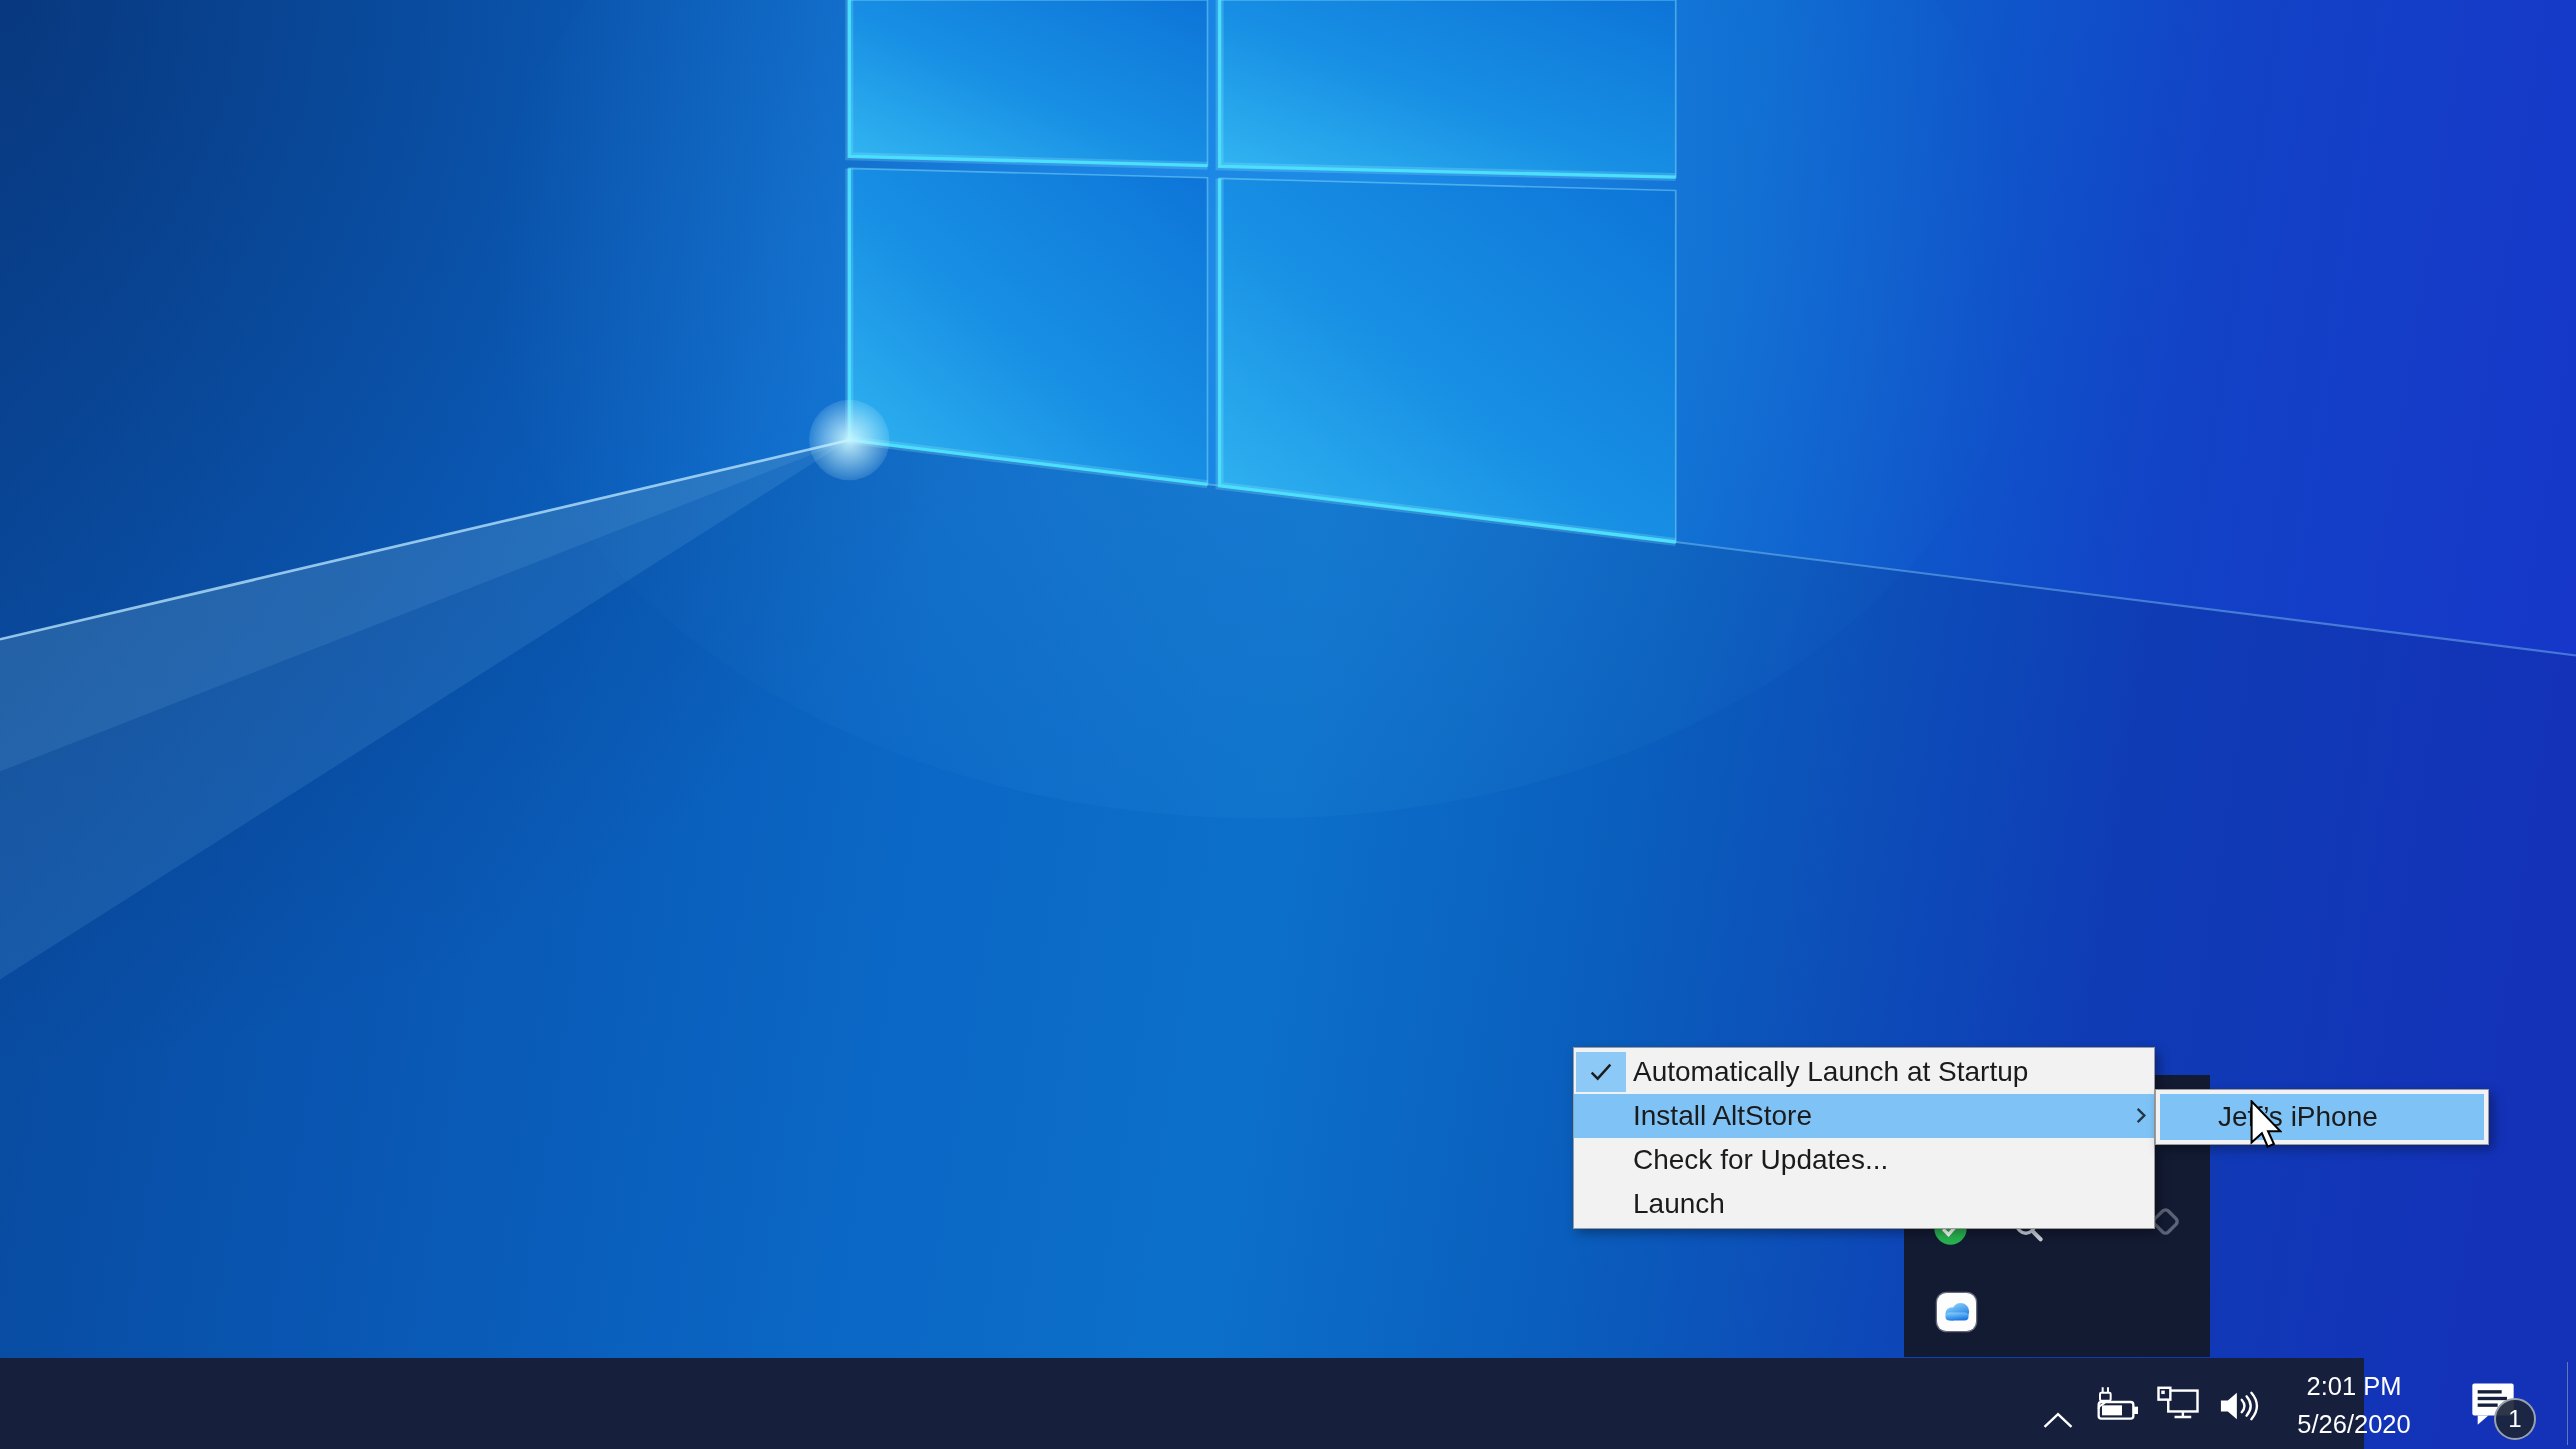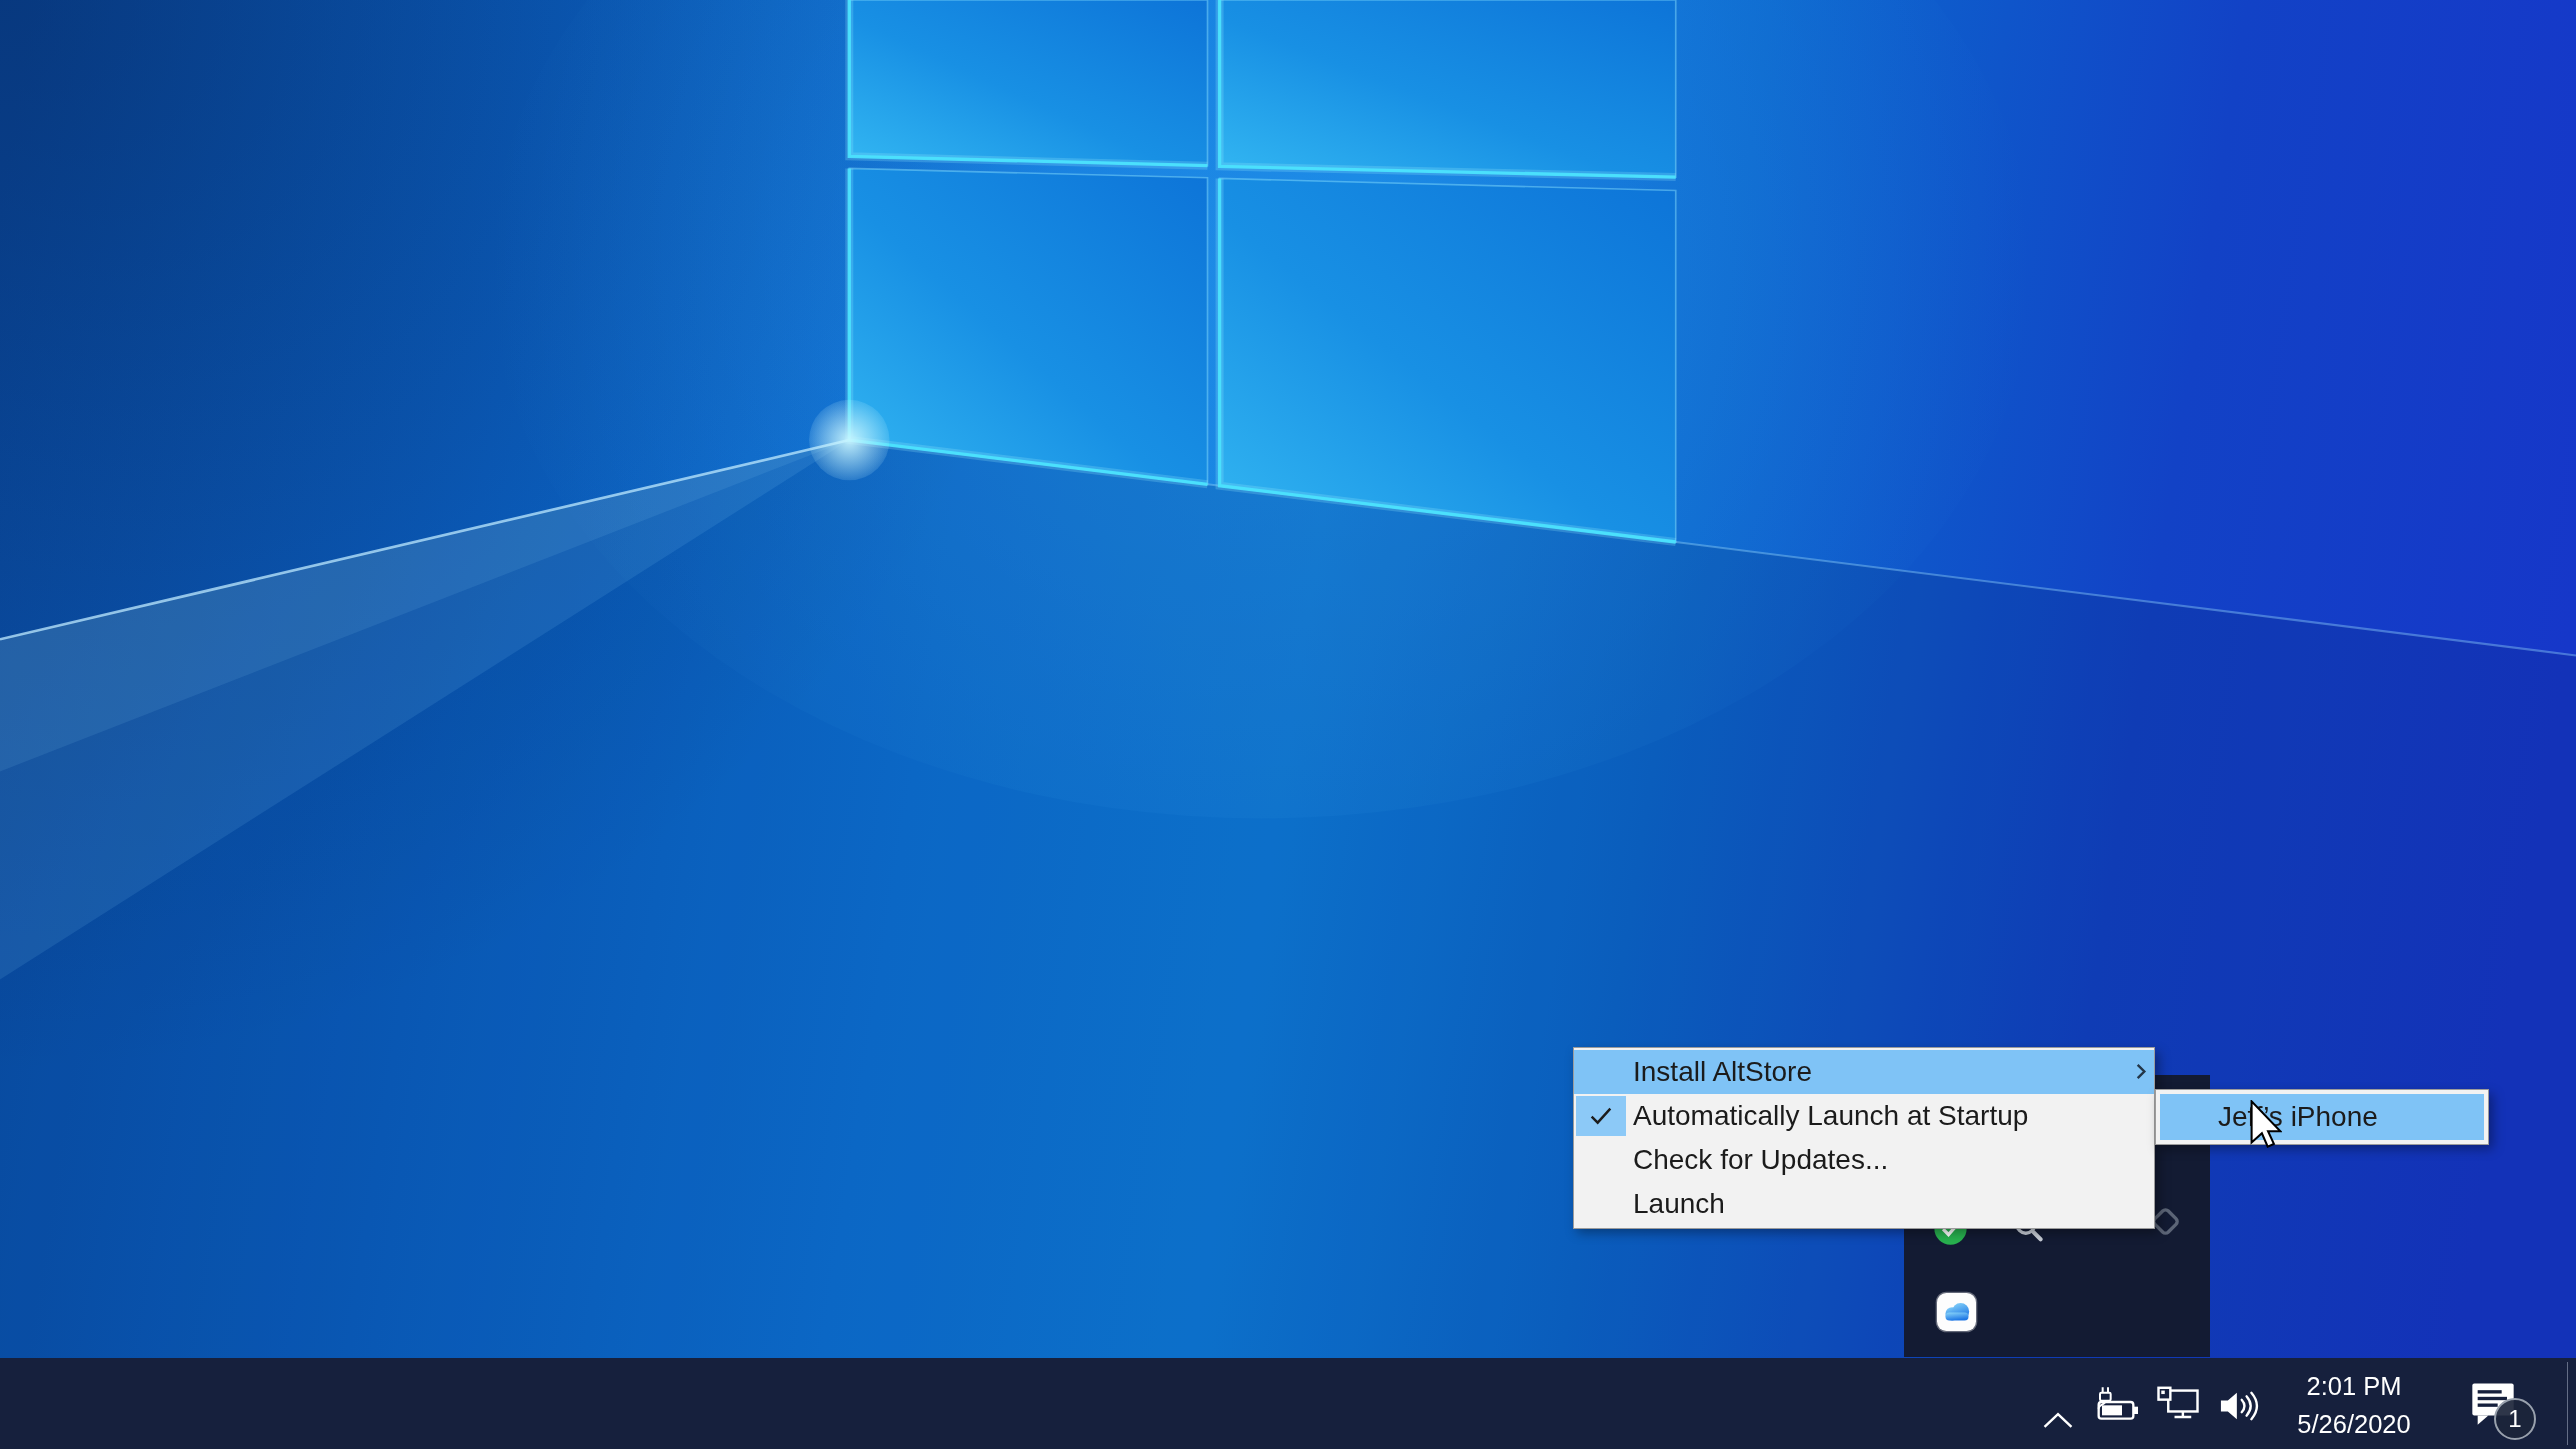--- a/index.html
+++ b/index.html
@@ -19,21 +19,21 @@
 
   
   .flyout{position:absolute;left:1904px;top:1075px;width:306px;height:282px;
           background:var(--flyout-bg);z-index:2;}
   .fly-icon{position:absolute;}
   .icloud-tile{position:absolute;left:1937px;top:1293px;width:39px;height:38px;
           background:#fdfdfd;border-radius:9.4px;box-shadow:0 0 0 1.3px rgba(255,255,255,.35);
           display:flex;align-items:center;justify-content:center;}
 
   
-  .taskbar{position:absolute;left:0;top:1358px;width:2576px;height:91px;
+  .taskbar{position:absolute;left:0;top:1358px;width:2364px;height:91px;
            background:var(--taskbar-bg);z-index:3;}
   .tray-btn{position:absolute;background:none;border:none;padding:0;margin:0;display:block;}
   .clock{position:absolute;left:2277px;top:8.7px;width:154px;text-align:center;
          color:#fff;font-size:25.5px;line-height:38px;}
   .action-center{position:absolute;left:2467px;top:0;width:87px;height:91px;}
   .badge{position:absolute;left:27px;top:40px;width:38px;height:38px;border-radius:50%;
          background:rgba(28,37,58,.92);border:2px solid #99a1ad;color:#fff;
          font-size:24px;display:flex;align-items:center;justify-content:center;}
   .show-desktop{position:absolute;left:2567px;top:4px;width:1.3px;height:83px;
          background:rgba(165,175,195,.55);border:none;padding:0;}
@@ -225,40 +225,40 @@
           <rect x="10" y="32" width="30" height="5"></rect>
         </g>
       </svg>
       <span class="badge">1</span>
     </button>
 
     <button class="show-desktop"></button>
   </div>
 
   <div class="context-menu">
+    <div class="menu-row">
+      <span class="menu-gutter checked">
+        <svg width="24" height="20" viewBox="0 0 36 30">
+          <path d="M4 16 L13 25 L32 4" stroke="#1c1c1c" stroke-width="3.6" fill="none"></path>
+        </svg>
+      </span>
+      <span class="menu-label">Automatically Launch at Startup</span>
+    </div>
+
     <div class="menu-row highlighted">
       <span class="menu-gutter"></span>
       <span class="menu-label">Install AltStore</span>
       <span class="menu-arrow">
         <svg width="16" height="19" viewBox="0 0 24 28">
           <path d="M7 4 L17 14 L7 24" stroke="#233648" stroke-width="3.6" fill="none"></path>
         </svg>
       </span>
     </div>
 
     <div class="menu-row">
-      <span class="menu-gutter checked">
-        <svg width="24" height="20" viewBox="0 0 36 30">
-          <path d="M4 16 L13 25 L32 4" stroke="#1c1c1c" stroke-width="3.6" fill="none"></path>
-        </svg>
-      </span>
-      <span class="menu-label">Automatically Launch at Startup</span>
-    </div>
-
-    <div class="menu-row">
       <span class="menu-gutter"></span>
       <span class="menu-label">Check for Updates...</span>
     </div>
 
     <div class="menu-row">
       <span class="menu-gutter"></span>
       <span class="menu-label">Launch</span>
     </div>
   </div>
 

